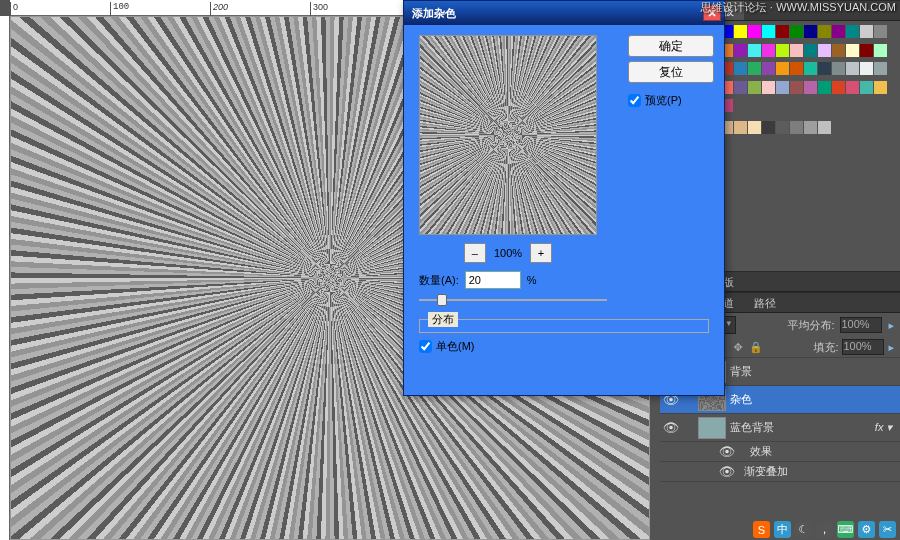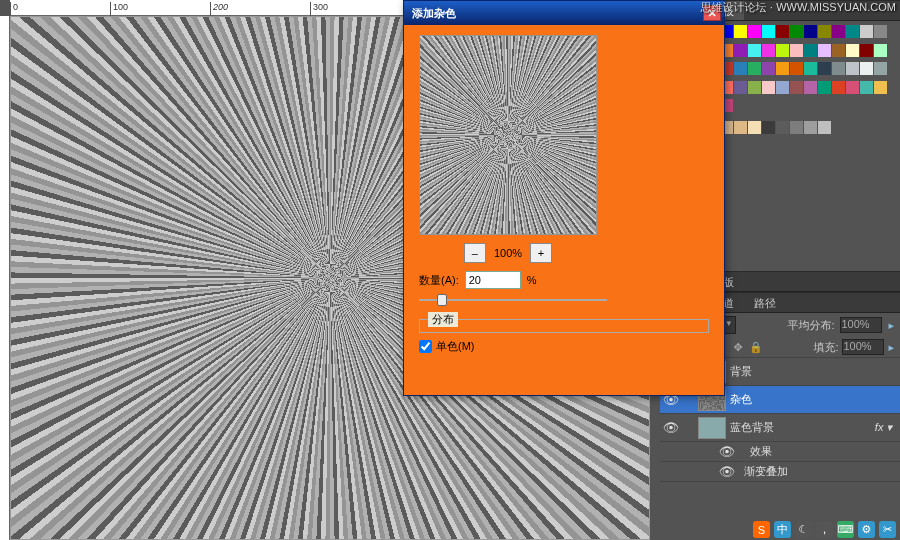--- a/index.html
+++ b/index.html
@@ -3,21 +3,21 @@
 <meta charset="utf-8">
 <style>
 *{box-sizing:border-box;margin:0;padding:0;font-family:"Microsoft YaHei",SimSun,sans-serif;font-size:11px}
 body{background:#535353;width:900px;height:540px;overflow:hidden;position:relative}
 .ruler-h{position:absolute;top:0;left:10px;width:640px;height:16px;background:#fff;border-bottom:1px solid #666}
 .ruler-h .tick{position:absolute;top:2px;border-left:1px solid #555;height:14px;font-size:9px;color:#333;padding-left:2px}
 .ruler-v{position:absolute;top:16px;left:0;width:10px;height:524px;background:#fff;border-right:1px solid #666}
 .canvas-area{position:absolute;top:16px;left:10px;width:640px;height:524px;background:#535353}
 .doc-window{position:absolute;top:0;left:0;width:640px;height:524px;background:#fff;border:1px solid #999}
 .noise-canvas{width:100%;height:100%;background:repeating-conic-gradient(from 0deg,#888 0deg 1deg,#aaa 1deg 2deg,#666 2deg 3deg,#999 3deg 4deg);filter:grayscale(1) contrast(1.6) brightness(1.05)}
-.dialog{position:absolute;top:0;left:403px;width:322px;height:396px;background:#f97316;border:1px solid #0a246a;box-shadow:2px 2px 8px rgba(0,0,0,.4);z-index:10}
+.dialog{position:absolute;top:0;left:403px;width:322px;height:396px;background:#3b82f6;border:1px solid #0a246a;box-shadow:2px 2px 8px rgba(0,0,0,.4);z-index:10}
 .dlg-titlebar{height:24px;background:linear-gradient(#1c5fc7,#0a246a);color:#fff;display:flex;align-items:center;justify-content:space-between;padding:0 3px 0 8px;font-size:12px;font-weight:bold}
 .dlg-close{width:18px;height:16px;background:#e55;border:1px solid #933;color:#fff;display:flex;align-items:center;justify-content:center;font-size:11px;cursor:pointer}
 .dlg-body{padding:10px;position:relative;height:372px}
 .preview-box{width:178px;height:200px;border:1px solid #888;background:repeating-conic-gradient(from 45deg,#888 0deg 1deg,#aaa 1deg 2deg,#666 2deg 3deg,#999 3deg 4deg);filter:grayscale(1) contrast(1.6) brightness(1.05);margin-left:5px}
 .zoom-row{display:flex;align-items:center;justify-content:center;gap:8px;margin:8px 0;width:188px}
 .zoom-btn{width:22px;height:20px;border:1px solid #888;background:#f0f0f0;cursor:pointer;text-align:center;line-height:18px}
 .right-btns{position:absolute;top:10px;right:10px;display:flex;flex-direction:column;gap:4px}
 .ps-btn{width:86px;height:22px;border:1px solid #888;background:#f4f4f4;border-radius:3px;cursor:pointer;text-align:center;line-height:20px;font-size:12px}
 .chk-row{display:flex;align-items:center;gap:4px;margin:4px 0}
 .amount-row{display:flex;align-items:center;gap:6px;margin:8px 0 2px 5px}
@@ -55,41 +55,49 @@
 </style>
 </head>
 <body>
 
 <div class="watermark">
   <span>思维设计论坛</span> · <span>WWW.MISSYUAN.COM</span>
 </div>
 
 <div class="ruler-h" id="rulerH">
     <div class="tick" style="left: 0px;">0</div>
-    <div class="tick" style="left: 100px;">100</div>
+    <div class="tick" style="left: 100px; font-family: Liberation Mono, monospace;">100</div>
     <div class="tick" style="left: 200px; font-style: italic;">200</div>
     <div class="tick" style="left: 300px;">300</div>
     <div class="tick" style="left: 400px;">400</div>
     <div class="tick" style="left: 500px;">500</div>
     <div class="tick" style="left: 600px;">600</div>
   </div>
 <div class="ruler-v"></div>
 
 <div class="canvas-area">
   <div class="doc-window">
     <div class="noise-canvas"></div>
   </div>
 </div>
 
 <div class="dialog">
   <div class="dlg-titlebar">
     <span>添加杂色</span>
     <div class="dlg-close">✕</div>
   </div>
   <div class="dlg-body">
+    <div class="right-btns">
+      <button class="ps-btn">确定</button>
+      <button class="ps-btn">复位</button>
+      <label class="chk-row" style="margin-top:6px">
+        <input type="checkbox" checked="" style="">
+        <span>预览(P)</span>
+      </label>
+    </div>
     <div class="preview-box"></div>
     <div class="zoom-row">
       <div class="zoom-btn">–</div>
       <span>100%</span>
       <div class="zoom-btn">+</div>
     </div>
     <div class="amount-row">
       <span>数量(A):</span>
       <input class="amount-inp" value="20" style="">
       <span>%</span>

